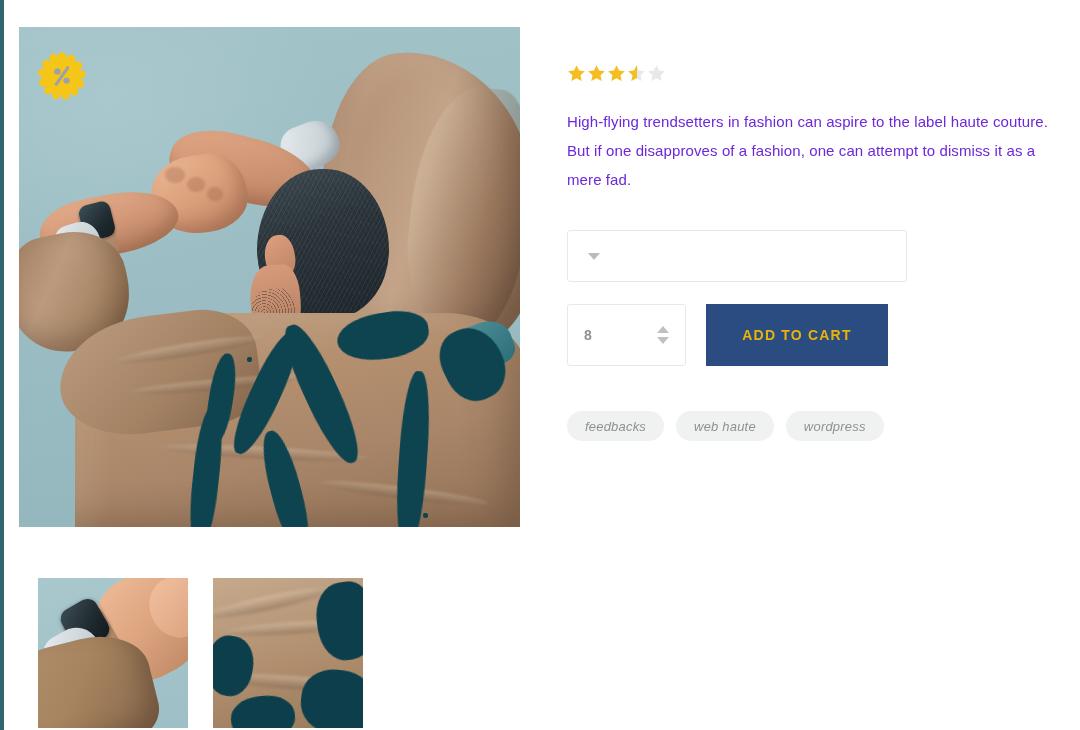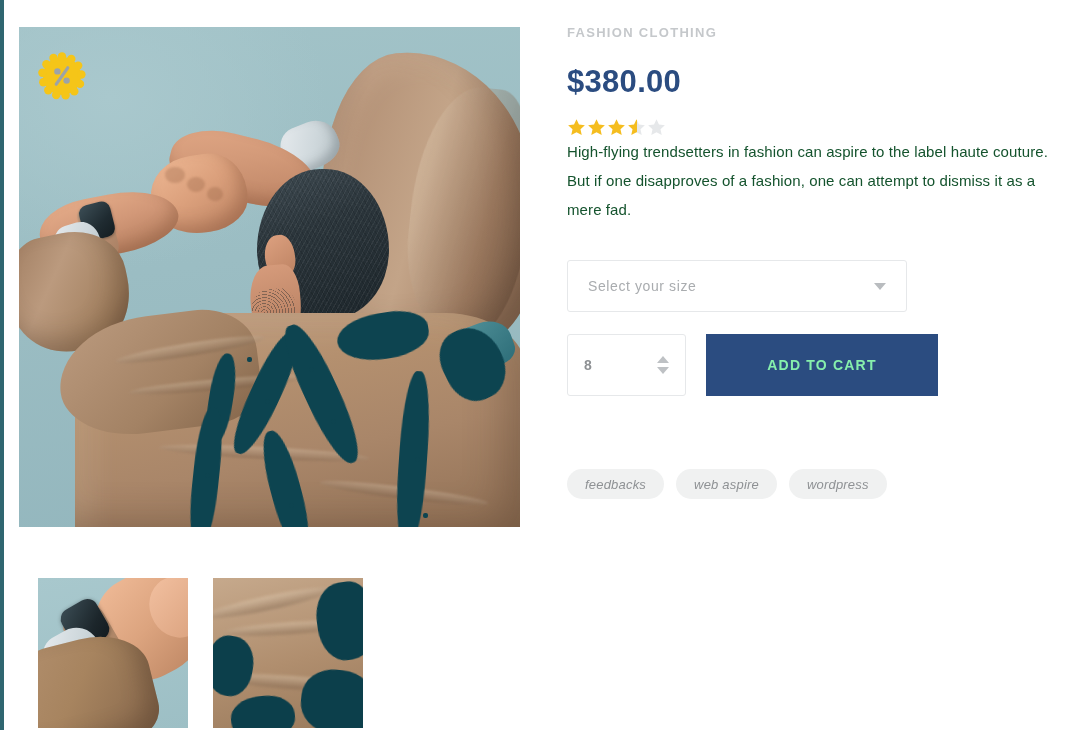--- a/index.html
+++ b/index.html
@@ -445,24 +445,25 @@
   }
 
   .stars {
     margin-top: 18px;
     display: flex;
     gap: 1px;
   }
   .star { width: 19px; height: 19px; display: block; }
 
   .desc {
+    margin-top: 24px;
     width: 494px;
     font-size: 15px;
     line-height: 29px;
-    color: #14532d;
+    color: #6d28d9;
     letter-spacing: .1px;
   }
 
   .sku {
     margin-top: 22px;
     font-size: 14px;
     color: #a6a9ac;
     letter-spacing: .2px;
   }
 
@@ -526,24 +527,24 @@
     border-bottom: 7px solid #bec1c4;
   }
   .spin-down {
     width: 0; height: 0;
     border-left: 6px solid transparent;
     border-right: 6px solid transparent;
     border-top: 7px solid #bec1c4;
   }
 
   .add-cart {
-    width: 232px;
+    width: 182px;
     height: 62px;
     background: #2b4c80;
-    color: #86efac;
+    color: #eab308;
     border: none;
     font-family: "Liberation Sans", sans-serif;
     font-size: 14px;
     font-weight: bold;
     letter-spacing: 1.2px;
     cursor: pointer;
   }
 
   .tags {
     margin-top: 45px;
@@ -555,21 +556,20 @@
     padding: 0 18px;
     background: #f0f1f1;
     border-radius: 15px;
     display: flex;
     align-items: center;
     font-size: 13px;
     font-style: italic;
     color: #8e9194;
     cursor: pointer;
     letter-spacing: .2px;
-    margin-top: 28px;
   }
 </style>
 </head>
 <body>
 
 <div id="page">
 
   <div class="edge-rail"></div>
 
   <div class="gallery">
@@ -679,25 +679,23 @@
         <div class="t2-mark" style="left:104px;top:4px;width:58px;height:78px;border-radius:46% 40% 48% 44%;transform:rotate(-8deg);"></div>
         <div class="t2-mark" style="left:88px;top:92px;width:74px;height:64px;border-radius:44% 48% 40% 46%;transform:rotate(6deg);"></div>
         <div class="t2-mark" style="left:18px;top:118px;width:64px;height:44px;border-radius:46%;transform:rotate(-6deg);"></div>
       </div>
 
     </div>
   </div>
 
   <div class="details">
 
-    <div class="category">FASHION CLOTHING</div>
 
 
     <div class="price-row">
-      <span class="price-now">$380.00</span>
     </div>
 
     <div class="stars">
         <svg class="star" viewBox="0 0 20 20">
           <polygon points="10,1.2 12.6,6.9 18.8,7.6 14.2,11.8 15.5,18 10,14.9 4.5,18 5.8,11.8 1.2,7.6 7.4,6.9" fill="#f5bd1f"></polygon>
         </svg>
         <svg class="star" viewBox="0 0 20 20">
           <polygon points="10,1.2 12.6,6.9 18.8,7.6 14.2,11.8 15.5,18 10,14.9 4.5,18 5.8,11.8 1.2,7.6 7.4,6.9" fill="#f5bd1f"></polygon>
         </svg>
         <svg class="star" viewBox="0 0 20 20">
@@ -714,35 +712,34 @@
         </svg>
         <svg class="star" viewBox="0 0 20 20">
           <polygon points="10,1.2 12.6,6.9 18.8,7.6 14.2,11.8 15.5,18 10,14.9 4.5,18 5.8,11.8 1.2,7.6 7.4,6.9" fill="#e6e8ea"></polygon>
         </svg>
       </div>
 
     <p class="desc">High-flying trendsetters in fashion can aspire to the label haute couture. But if one disapproves of a fashion, one can attempt to dismiss it as a mere fad.</p>
 
 
     <div class="size-select">
-      <span class="size-select-label">Select your size</span>
       <span class="caret"></span>
     </div>
 
     <div class="buy-row">
       <div class="qty">
         <span class="qty-value">8</span>
         <span class="spinner">
           <span class="spin-up"></span>
           <span class="spin-down"></span>
         </span>
       </div>
       <button class="add-cart">ADD TO CART</button>
     </div>
 
     <div class="tags">
         <div class="tag">feedbacks</div>
-        <div class="tag">web aspire</div>
+        <div class="tag">web haute</div>
         <div class="tag">wordpress</div>
       </div>
 
   </div>
 </div>
 
 </body></html>

